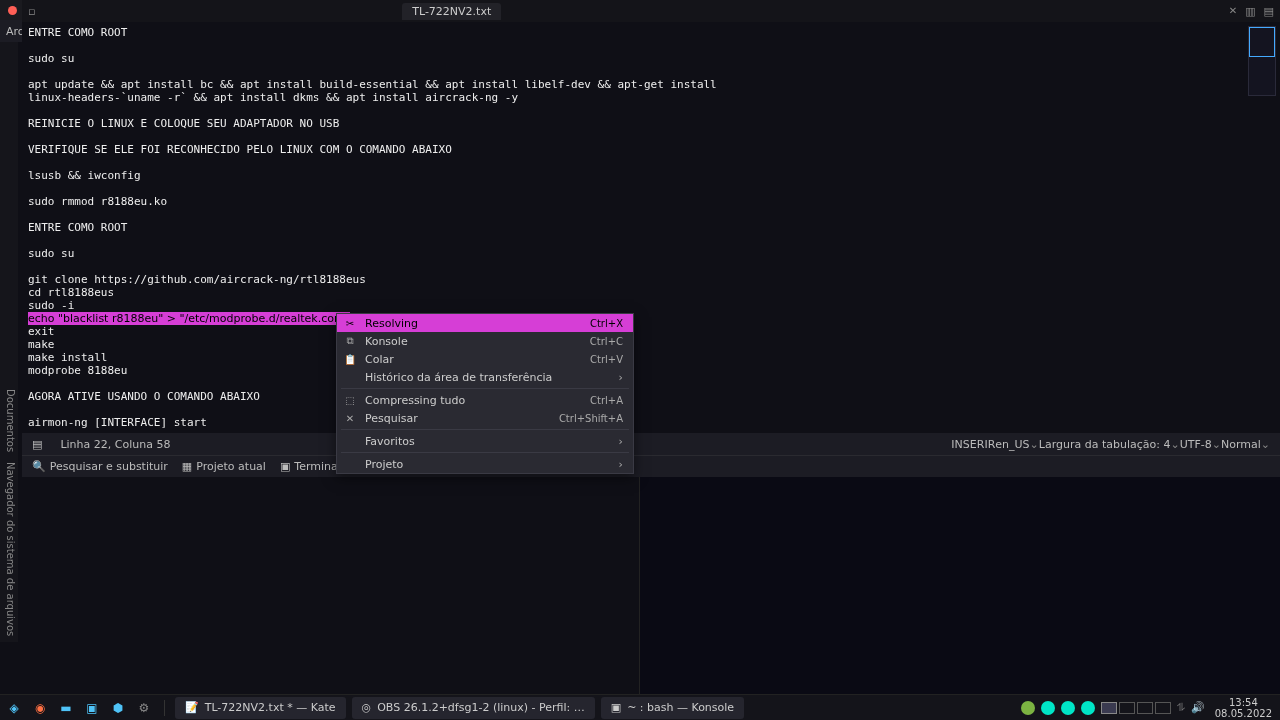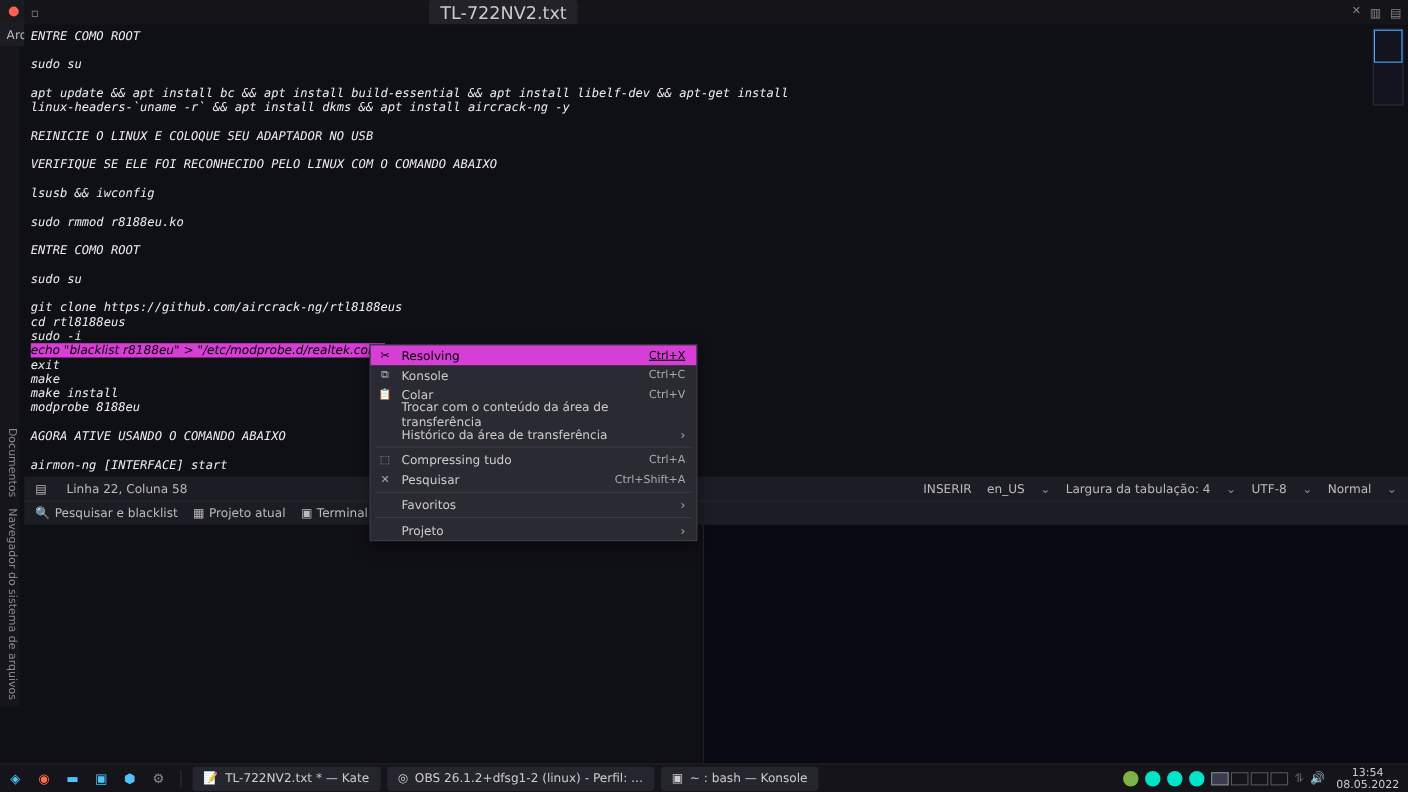--- a/index.html
+++ b/index.html
@@ -15,51 +15,51 @@
 .win-right-icons { margin-left: auto; display: flex; gap: 6px; color: #888; }
 
 .split { display: flex; height: calc(100% - 20px - 26px); }
 .left-pane { width: 640px; display: flex; flex-direction: column; background: #0f0f16; border-right: 1px solid #222; }
 .right-pane { flex: 1; display: flex; flex-direction: column; background: #0a0a14; }
 
 .menubar { height: 22px; background: #1c1c24; display: flex; align-items: center; padding: 0 6px; gap: 14px; font-size: 11px; color: #bbb; }
 .menubar span { cursor: default; }
 
 .tabbar { height: 22px; background: #141419; display: flex; align-items: center; padding: 0 6px; gap: 6px; }
-.tab { background: #222228; padding: 2px 10px; border-radius: 3px 3px 0 0; font-size: 16px; color: #ccc; display: flex; align-items: center; gap: 8px; }
+.tab { background: #222228; padding: 2px 10px; border-radius: 3px 3px 0 0; font-size: 11px; color: #ccc; display: flex; align-items: center; gap: 8px; }
 .tab-close-x { color: #888; font-size: 10px; }
 .tabbar-right { margin-left: auto; display: flex; gap: 8px; color: #888; }
 
 .editor-area { flex: 1; position: relative; background: #0f0f16; overflow: hidden; }
-.editor-content { padding: 4px 6px; font-family: "DejaVu Sans Mono", monospace; font-size: 11px; line-height: 13px; color: #eee; white-space: pre; font-style: italic; }
+.editor-content { padding: 4px 6px; font-family: "DejaVu Sans Mono", monospace; font-size: 11px; line-height: 13px; color: #eee; white-space: pre; }
 .sel-line { background: #d63ed6; color: #000; display: inline; }
 
 .sidebar-vert { position: absolute; left: 0; top: 42px; width: 18px; height: 600px; background: #15151b; writing-mode: vertical-rl; text-orientation: mixed; font-size: 10px; color: #888; display: flex; justify-content: flex-end; padding: 6px 2px; gap: 10px; }
 
 .minimap { position: absolute; right: 4px; top: 4px; width: 28px; height: 70px; background: #141420; border: 1px solid #2a2a3a; }
 .minimap-hl { position: absolute; top: 0; left: 0; right: 0; height: 30px; border: 1px solid #4af; }
 
 .status-bar { height: 22px; background: #1c1c24; display: flex; align-items: center; padding: 0 10px; gap: 18px; font-size: 11px; color: #bbb; }
-.status-bar .right { margin-left: auto; display: flex; gap: 14px; align-items: center; }
+.status-bar .right { margin-left: auto; display: flex; align-items: center; }
 
 .bottom-tools { height: 22px; background: #1c1c24; display: flex; align-items: center; padding: 0 10px; gap: 14px; font-size: 11px; color: #bbb; border-top: 1px solid #2a2a30; }
 .bottom-tools .tool-item { display: flex; align-items: center; gap: 4px; }
 
 .terminal-body { flex: 1; padding: 4px 8px; font-family: "DejaVu Sans Mono", monospace; font-size: 11px; line-height: 13px; white-space: pre; overflow: hidden; }
 .t-red { color: #ff5555; }
 .t-green { color: #50fa7b; }
 .t-yellow { color: #f1fa8c; }
 .t-parrot-blue { color: #4fb8ff; }
 .cursor-box { display: inline-block; width: 7px; height: 11px; border: 1px solid #ccc; vertical-align: middle; }
 
 .context-menu { position: absolute; left: 336px; top: 313px; width: 298px; background: #2a2a32; border: 1px solid #3a3a44; box-shadow: 0 4px 12px rgba(0,0,0,.5); font-size: 11px; z-index: 100; }
 .cm-item { height: 18px; display: flex; align-items: center; padding: 0 10px 0 28px; position: relative; }
 .cm-item.highlight { background: #d63ed6; color: #000; }
 .cm-shortcut { margin-left: auto; color: #aaa; font-size: 10px; }
-.cm-item.highlight .cm-shortcut { color: #000; text-decoration: underline; }
+.cm-item.highlight .cm-shortcut { color: #000; }
 .cm-sep { height: 1px; background: #3a3a44; margin: 2px 4px; }
 .cm-icon { position: absolute; left: 7px; width: 12px; text-align: center; color: #aaa; font-size: 10px; }
 .cm-item.highlight .cm-icon { color: #000; }
 .cm-arrow { margin-left: auto; color: #aaa; }
 
 .taskbar { position: absolute; bottom: 0; left: 0; right: 0; height: 26px; background: #14141a; display: flex; align-items: center; padding: 0 4px; gap: 6px; border-top: 1px solid #222; }
 .tb-icon { width: 20px; height: 20px; display: flex; align-items: center; justify-content: center; color: #8cf; font-size: 12px; }
 .tb-app { height: 22px; background: #25252e; border-radius: 3px; display: flex; align-items: center; padding: 0 10px; gap: 6px; font-size: 11px; color: #ccc; }
 .tb-right { margin-left: auto; display: flex; align-items: center; gap: 6px; }
 .tb-circle { width: 14px; height: 14px; border-radius: 50%; }
@@ -169,21 +169,21 @@
         <span>UTF-8</span>
         <span style="color:#888">⌄</span>
         <span>Normal</span>
         <span style="color:#888">⌄</span>
       </div>
     </div>
 
     <div class="bottom-tools">
       <div class="tool-item">
             <span>🔍</span>
-            <span>Pesquisar e blacklist</span>
+            <span>Pesquisar e substituir</span>
           </div>
       <div class="tool-item">
             <span>▦</span>
             <span>Projeto atual</span>
           </div>
       <div class="tool-item">
             <span>▣</span>
             <span>Terminal</span>
           </div>
     </div>
@@ -227,23 +227,20 @@
       <span class="cm-icon">⧉</span>
       <span>Konsole</span>
       <span class="cm-shortcut">Ctrl+C</span>
     </div>
     <div class="cm-item">
       <span class="cm-icon">📋</span>
       <span>Colar</span>
       <span class="cm-shortcut">Ctrl+V</span>
     </div>
     <div class="cm-item">
-      <span>Trocar com o conteúdo da área de transferência</span>
-    </div>
-    <div class="cm-item">
       <span>Histórico da área de transferência</span>
       <span class="cm-arrow">›</span>
     </div>
     <div class="cm-sep"></div>
     <div class="cm-item">
       <span class="cm-icon">⬚</span>
       <span>Compressing tudo</span>
       <span class="cm-shortcut">Ctrl+A</span>
     </div>
     <div class="cm-item">

